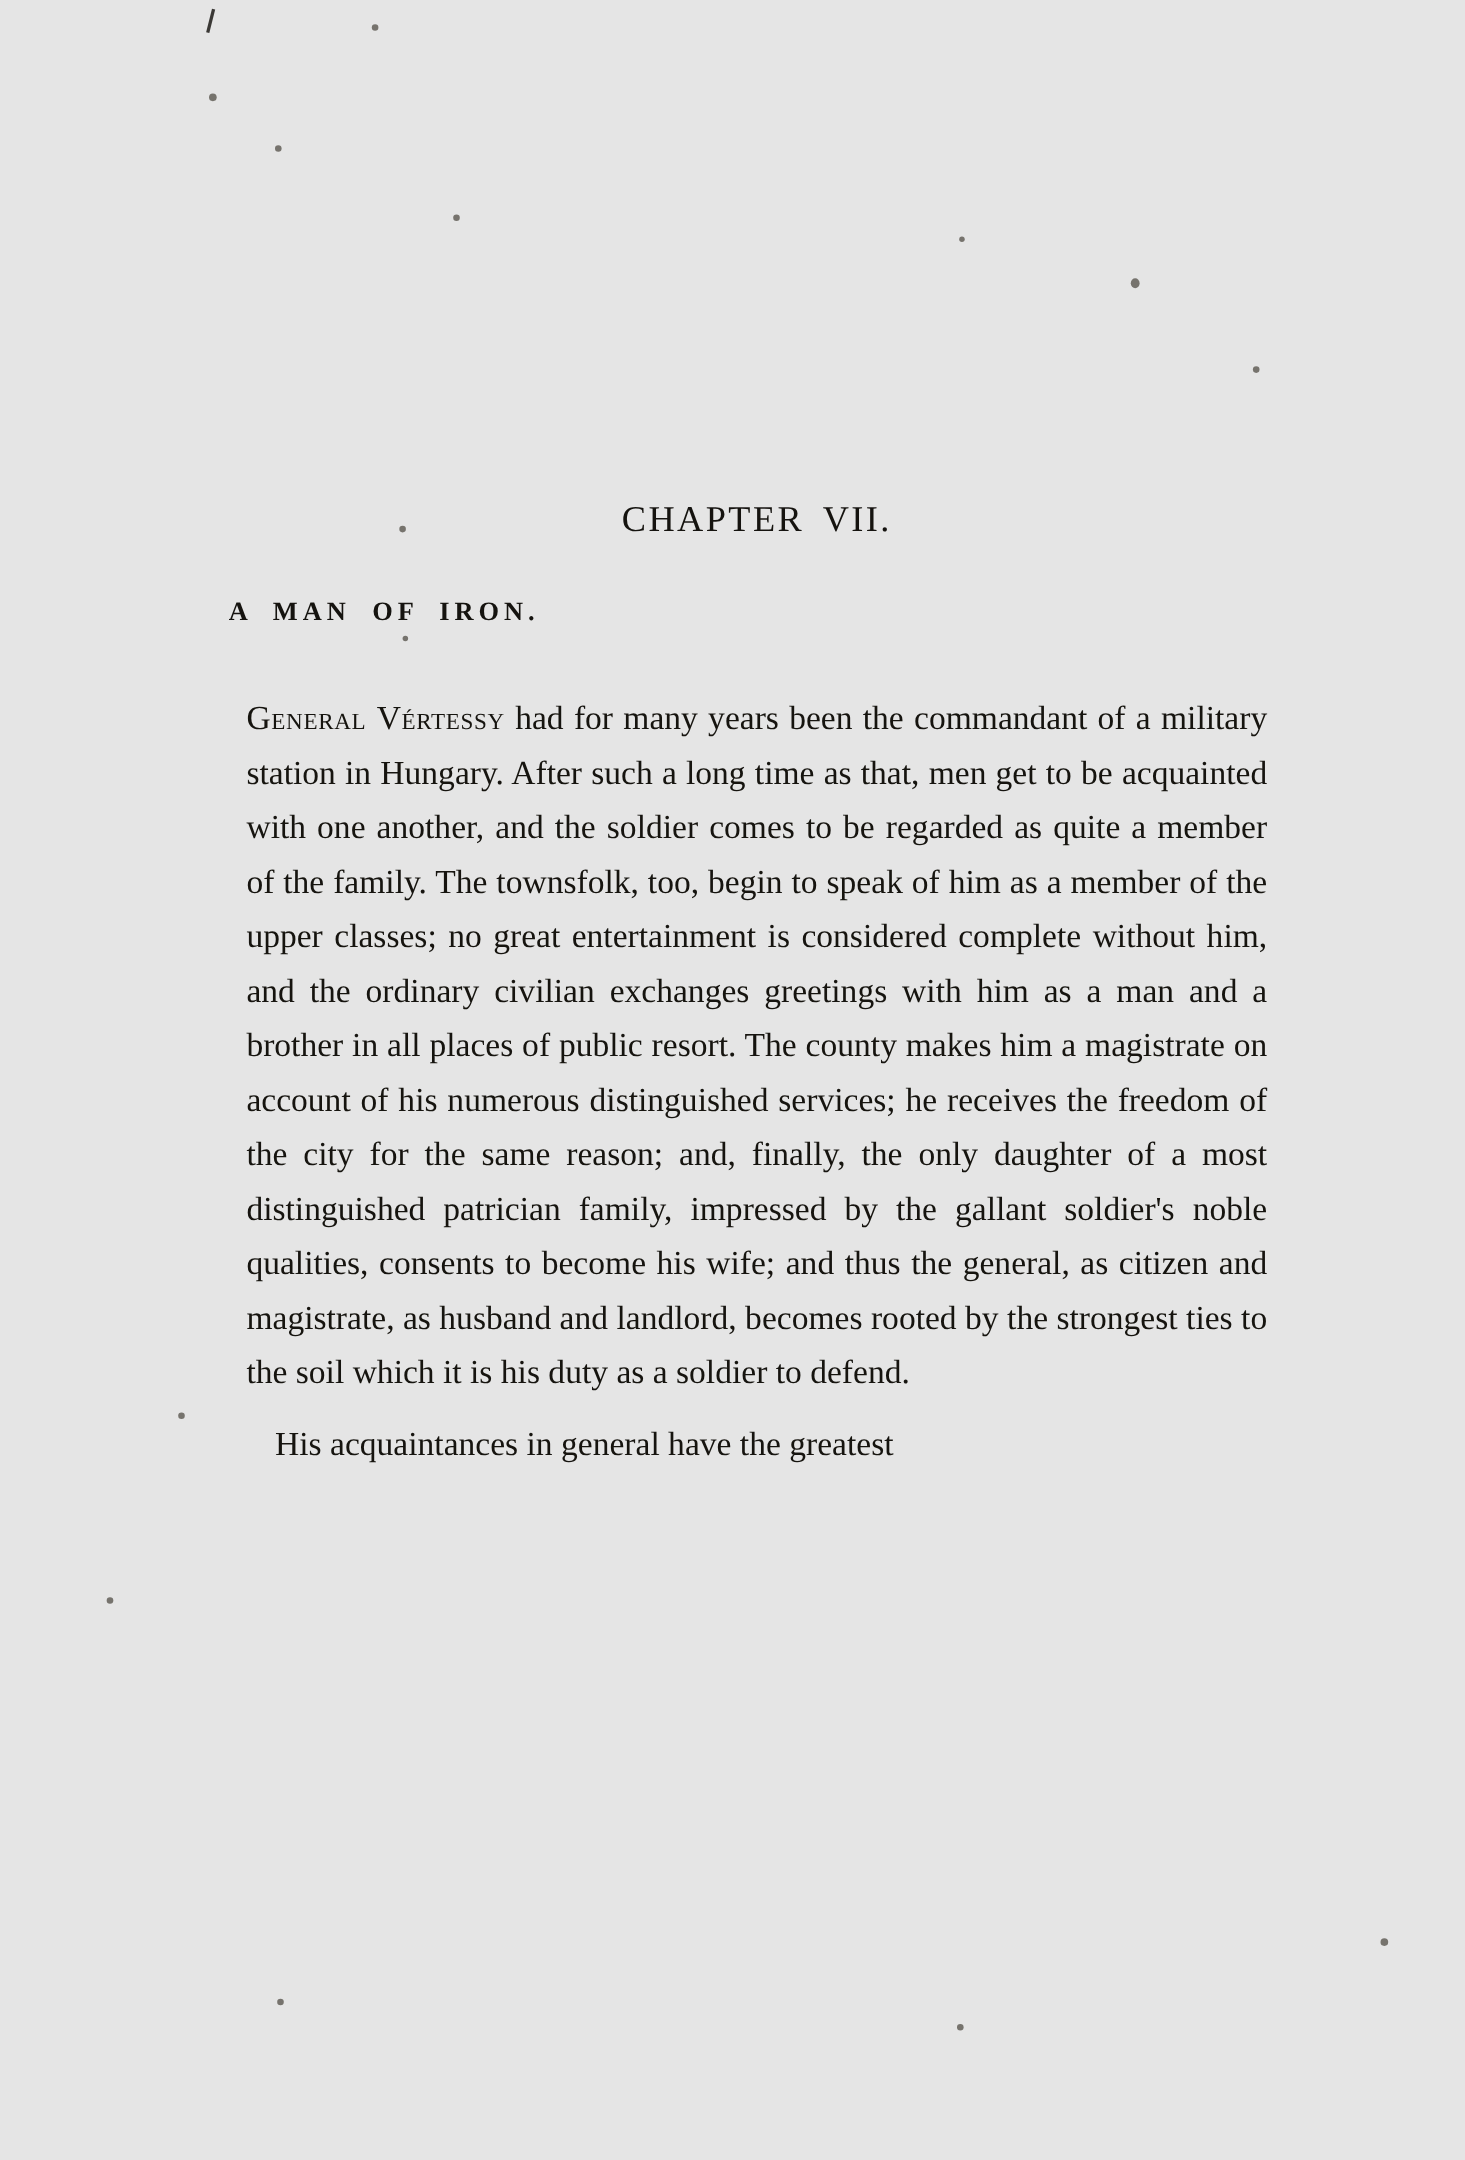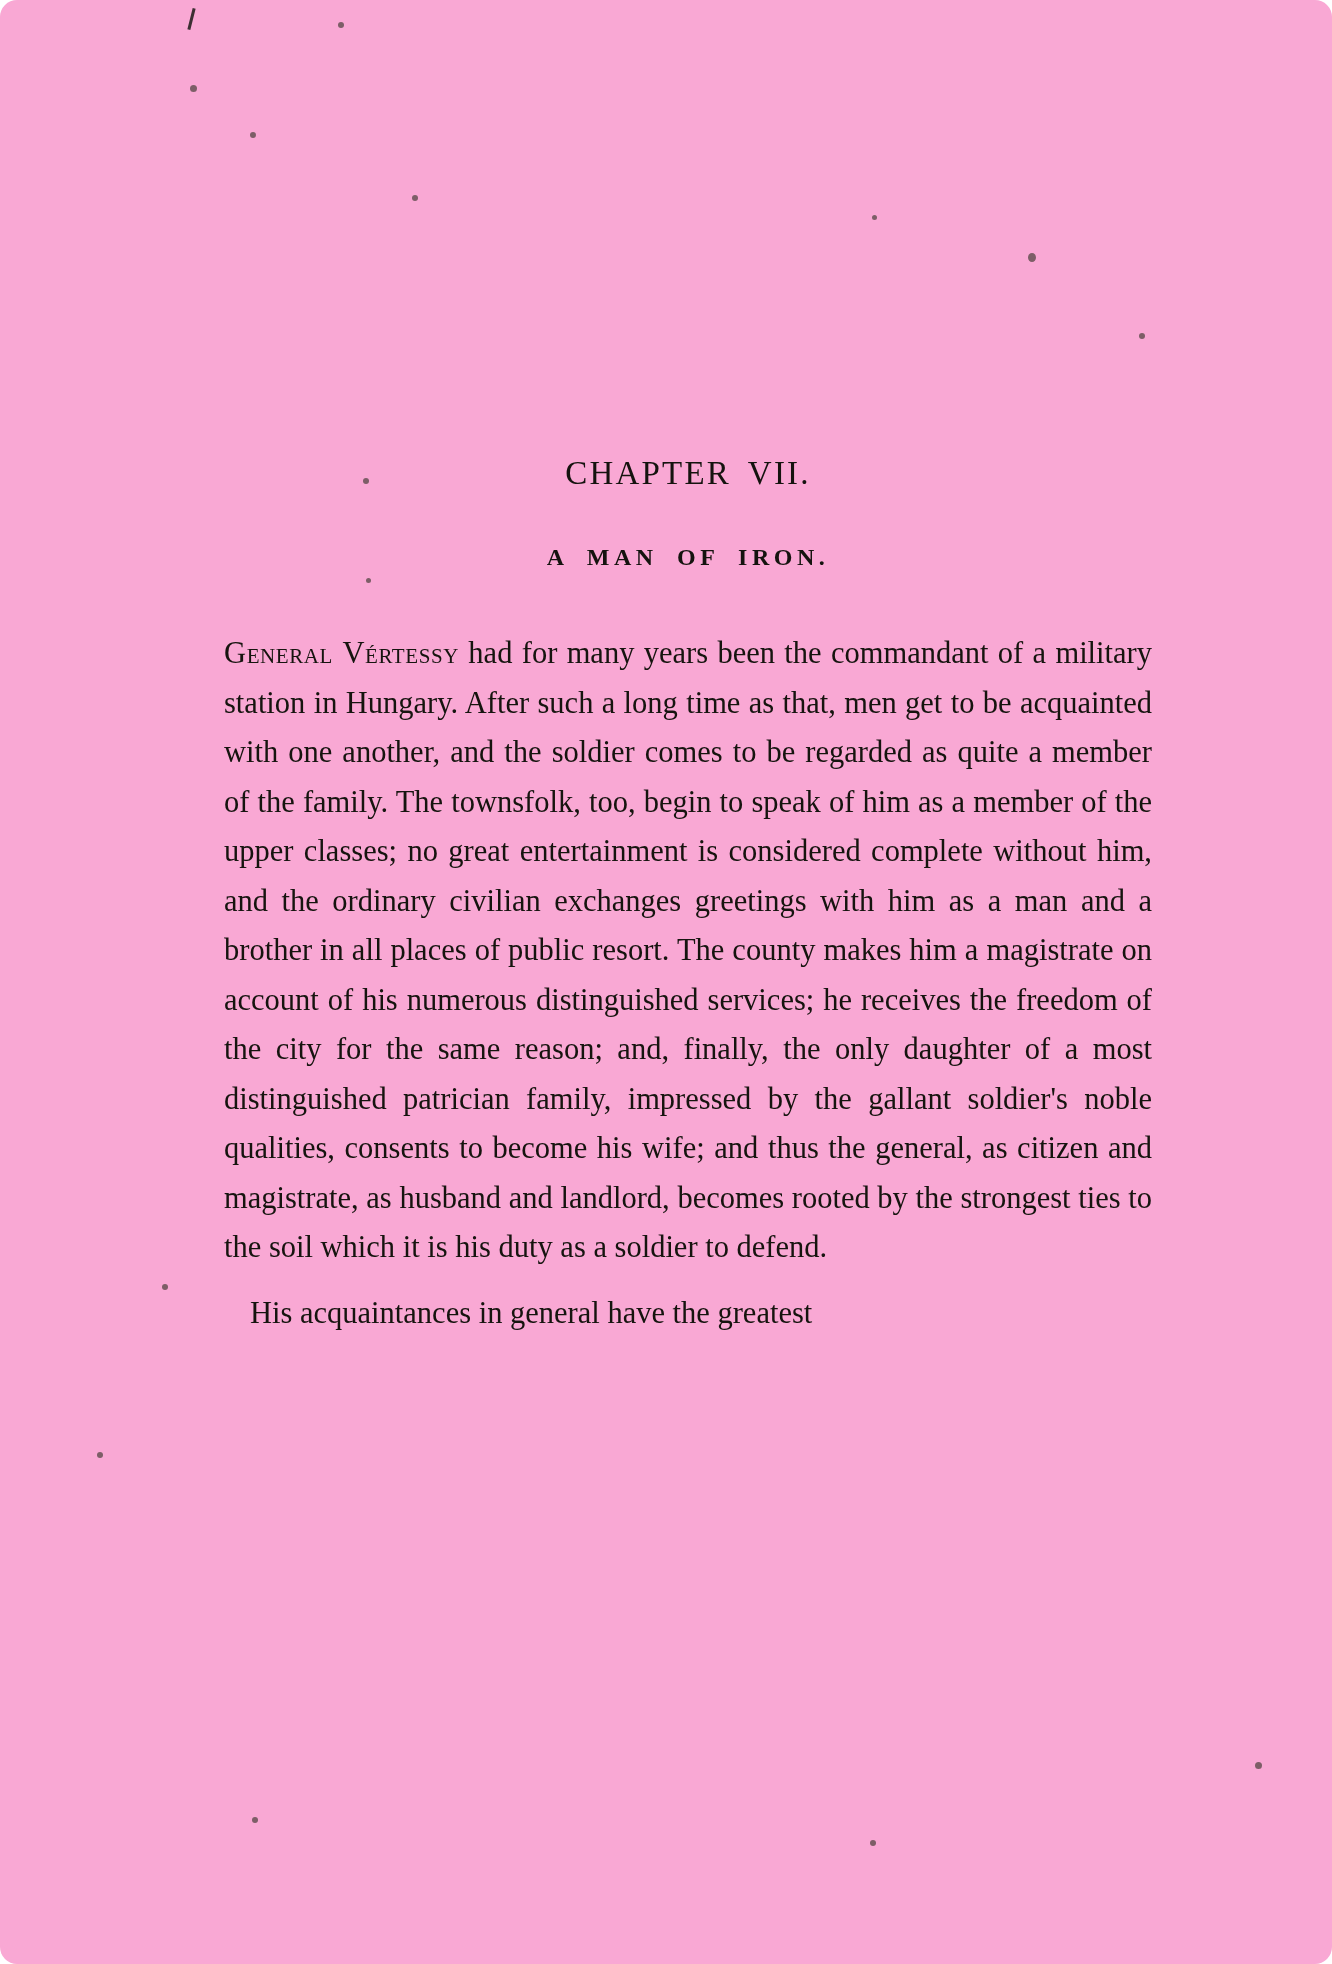--- a/index.html
+++ b/index.html
@@ -12,22 +12,21 @@
     height: 1964px;
     position: relative;
     overflow: hidden;
     font-family: "Liberation Serif", serif;
     color: #15130f;
   }
 
   .page {
     position: absolute;
     inset: 0;
-    background: #f9a8d4;
-    border-radius: 17px;
+    background: #e5e5e5;
   }
 
   
   .speck {
     position: absolute;
     background: #3a352c;
     border-radius: 50%;
     opacity: 0.65;
   }
 
@@ -51,21 +50,21 @@
     text-align: center;
     font-size: 33px;
     letter-spacing: 2.2px;
     word-spacing: 7px;
     margin: 0 0 52px 0;
     font-weight: 400;
     color: #15130f;
   }
 
   .chapter-subtitle {
-    text-align: center;
+    text-align: left;
     font-size: 24px;
     letter-spacing: 4.5px;
     word-spacing: 9px;
     margin: 0 0 58px 0;
     font-weight: 700;
     color: #15130f;
   }
 
   .body-text {
     font-size: 30.5px;

